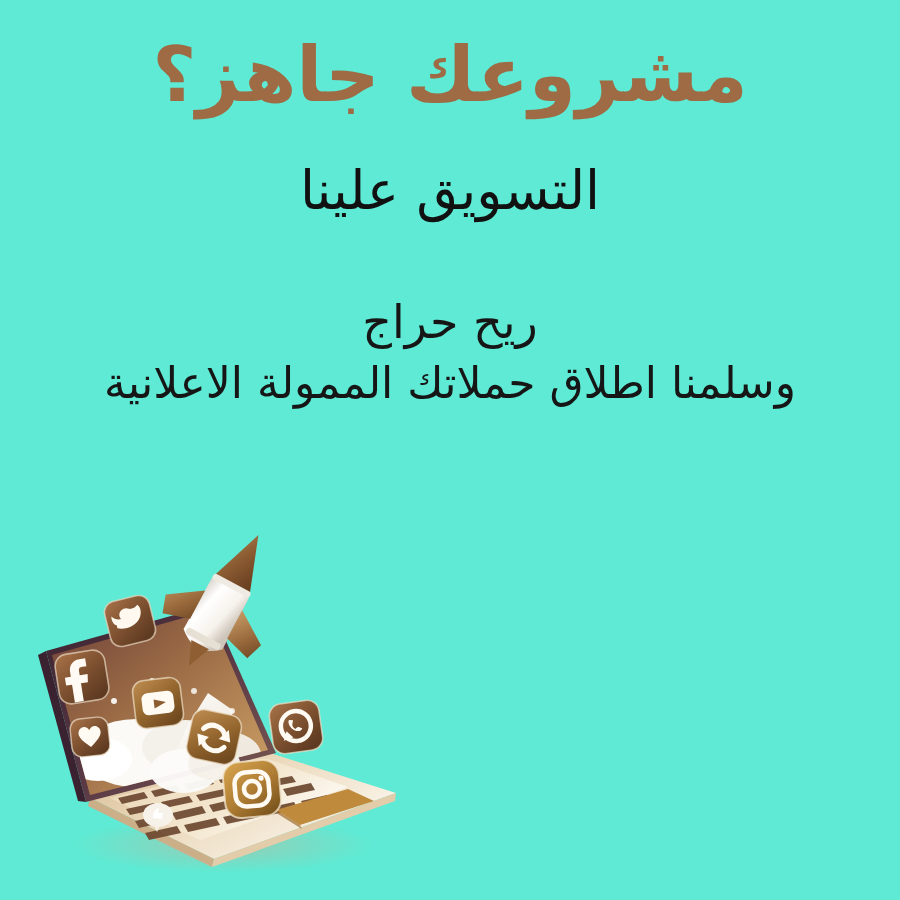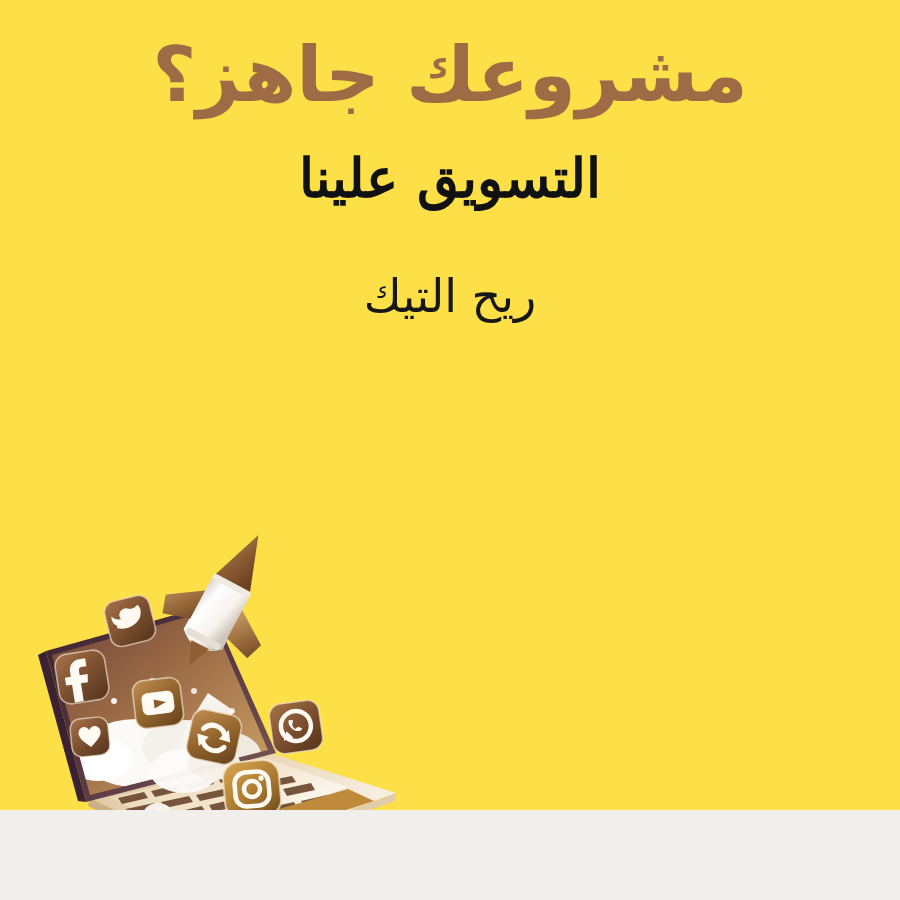--- a/index.html
+++ b/index.html
@@ -6,22 +6,22 @@
   html,body{margin:0;padding:0;}
   body{
     width:900px;height:900px;
     background:#F0EFEB;
     font-family:"DejaVu Sans","Liberation Sans",sans-serif;
     overflow:hidden;
     position:relative;
   }
   .poster{
     position:absolute;inset:0;
-    width:900px;height:810px;
-    background:#fde047;
+    width:900px;height:900px;
+    background:#5eead4;
     overflow:hidden;
   }
 
   
   .text-block{
     position:absolute;
     top:0;left:0;right:0;
     text-align:center;
     direction:rtl;
   }
@@ -33,25 +33,25 @@
     font-size:76px;
     font-weight:bold;
     color:#9E6B45;
     letter-spacing:0px;
     line-height:1.18;
     direction:rtl;
     unicode-bidi:isolate;
   }
 
   .subhead{
-    margin:4px;
+    margin:17px;
     padding-top:22px;
     font-family:"DejaVu Serif","Liberation Serif",serif;
     font-size:54px;
-    font-weight:bold;
+    font-weight:normal;
     color:#111111;
     line-height:1.2;
     direction:rtl;
     unicode-bidi:isolate;
   }
 
   .body-lines{
     margin:0;
     padding-top:52px;
     direction:rtl;
@@ -98,21 +98,22 @@
 
 <div class="poster">
 
   <div class="text-block">
 
     <h1 class="headline">مشروعك جاهز؟</h1>
 
     <h2 class="subhead">التسويق علينا</h2>
 
     <div class="body-lines">
-      <p class="body-line l1">ريح التيك</p>
+      <p class="body-line l1">ريح حراج</p>
+      <p class="body-line l2">وسلمنا اطلاق  حملاتك الممولة الاعلانية</p>
     </div>
 
   </div>
 
   <div class="illustration">
     <svg viewBox="0 0 400 375" xmlns="http://www.w3.org/2000/svg">
       <defs>
         <linearGradient id="screenGrad" x1="0" y1="0" x2="1" y2="1">
           <stop offset="0%" stop-color="#6E4039"></stop>
           <stop offset="42%" stop-color="#9A6A45"></stop>

